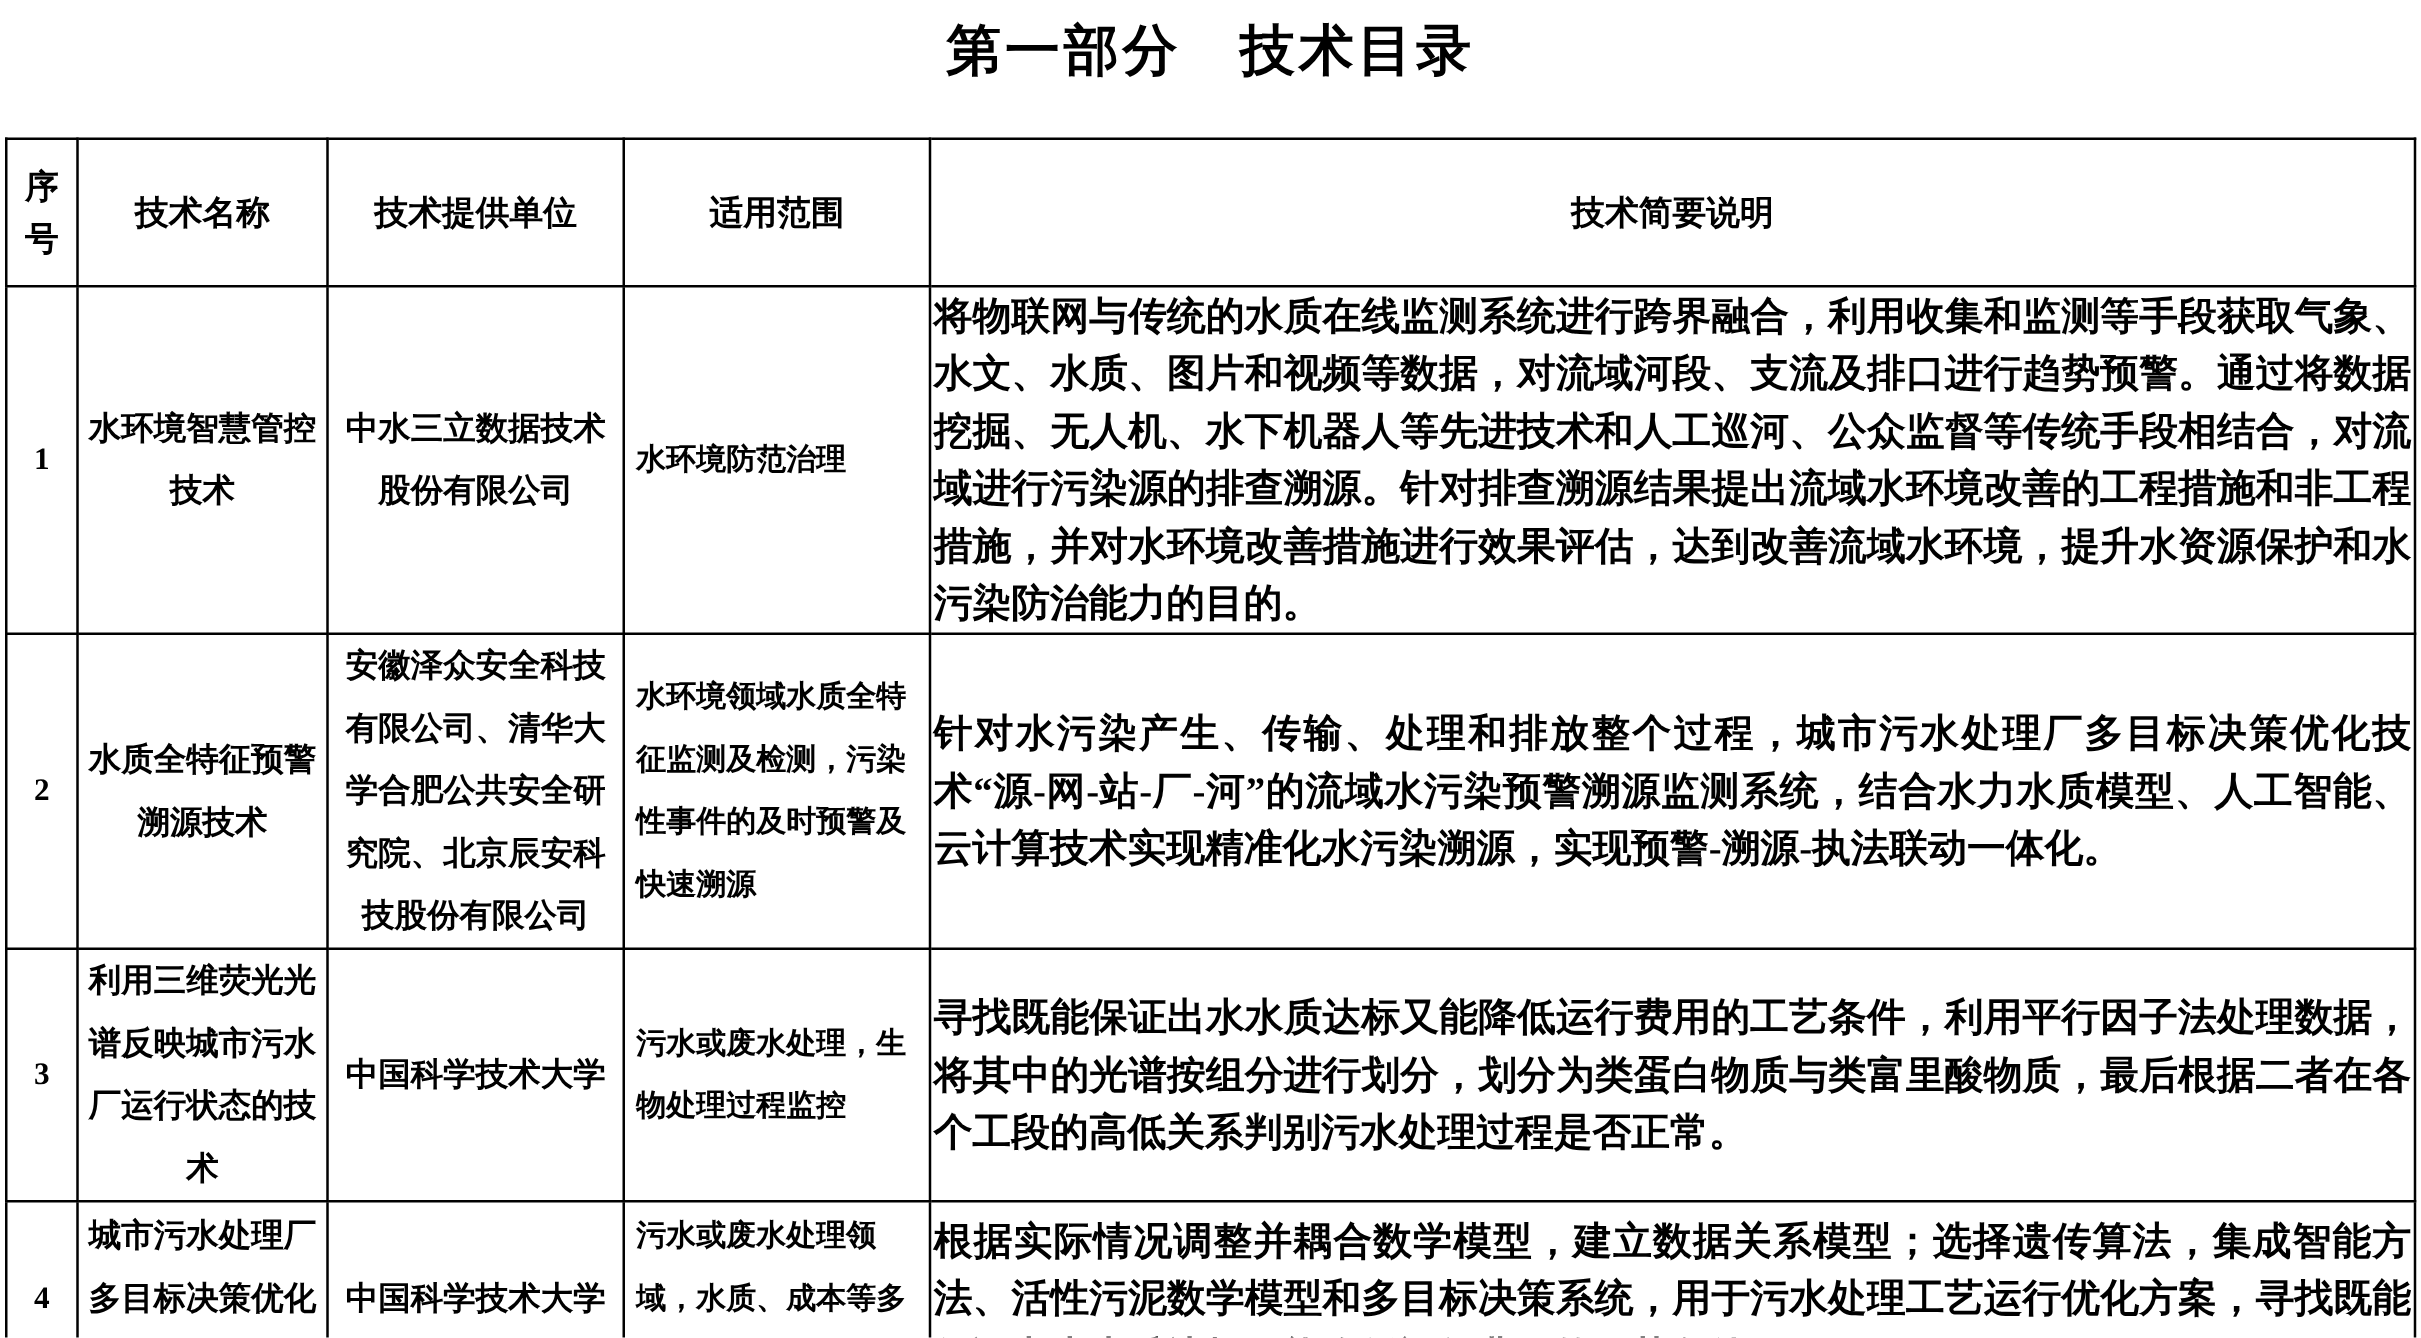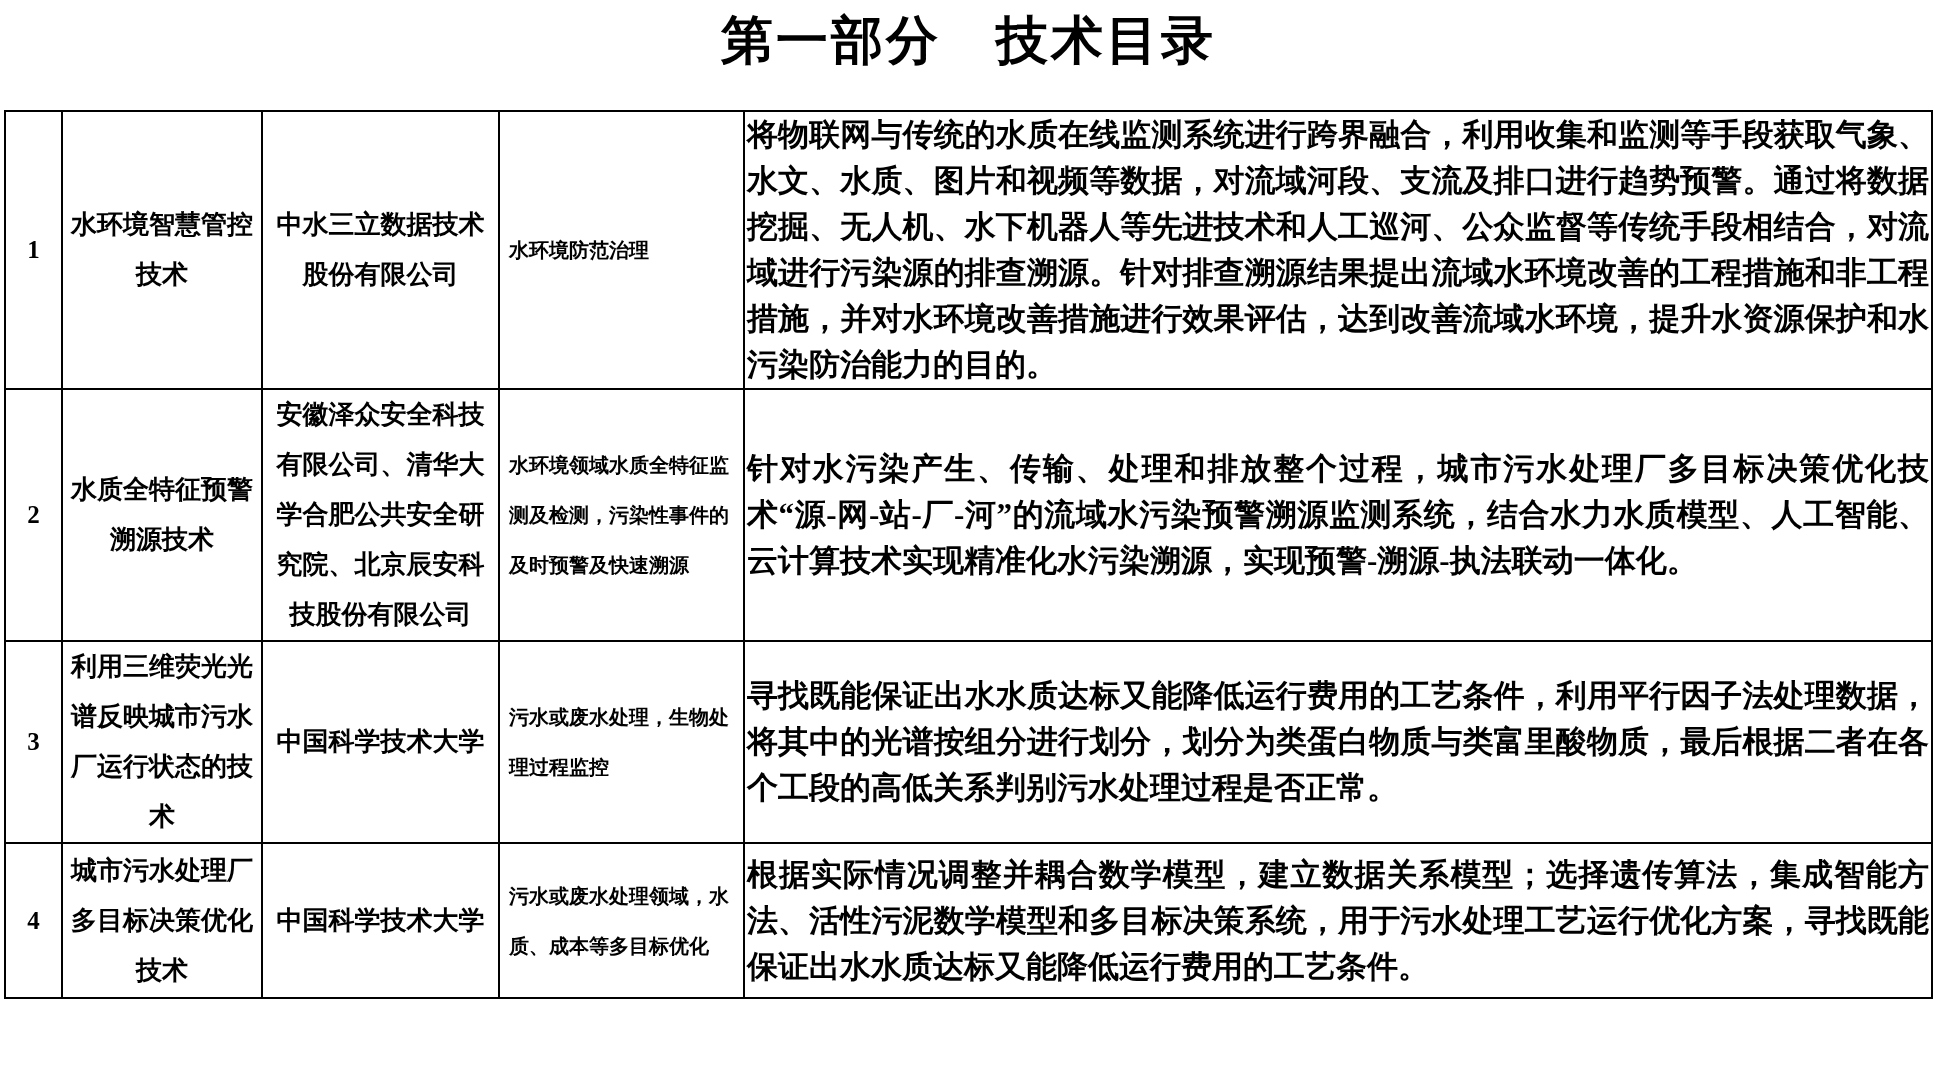--- a/index.html
+++ b/index.html
@@ -8,21 +8,21 @@
     background: #ffffff;
     width: 1937px;
     height: 1070px;
     overflow: hidden;
     color: #000;
     font-family: "Liberation Serif", "DejaVu Serif", serif;
   }
   .page-title {
     margin: 6px 0 0 0;
     text-align: center;
-    font-size: 52px;
+    font-size: 44px;
     font-weight: 900;
     letter-spacing: 3px;
     line-height: 70px;
     white-space: pre;
   }
   table.catalog {
     border-collapse: collapse;
     table-layout: fixed;
     margin: 34px 0 0 4px;
     width: 1929px;
@@ -45,21 +45,21 @@
     text-align: center;
     padding: 0 2px;
   }
   td.c-name, td.c-provider {
     font-size: 26px;
     line-height: 50px;
     text-align: center;
     padding: 0 5px;
   }
   td.c-scope {
-    font-size: 20px;
+    font-size: 24px;
     line-height: 50px;
     text-align: left;
     padding: 0 9px;
   }
   td.c-desc {
     font-size: 31px;
     line-height: 46px;
     text-align: justify;
     text-justify: inter-character;
     padding: 0 2px;
@@ -77,20 +77,27 @@
 
 <table class="catalog">
   <colgroup>
     <col style="width:57px">
     <col style="width:200px">
     <col style="width:237px">
     <col style="width:245px">
     <col>
   </colgroup>
   <tbody>
+    <tr class="row-header">
+      <th>序号</th>
+      <th>技术名称</th>
+      <th>技术提供单位</th>
+      <th>适用范围</th>
+      <th>技术简要说明</th>
+    </tr>
     <tr class="row-1">
       <td class="c-no">1</td>
       <td class="c-name">水环境智慧管控技术</td>
       <td class="c-provider">中水三立数据技术股份有限公司</td>
       <td class="c-scope">水环境防范治理</td>
       <td class="c-desc">将物联网与传统的水质在线监测系统进行跨界融合，利用收集和监测等手段获取气象、水文、水质、图片和视频等数据，对流域河段、支流及排口进行趋势预警。通过将数据挖掘、无人机、水下机器人等先进技术和人工巡河、公众监督等传统手段相结合，对流域进行污染源的排查溯源。针对排查溯源结果提出流域水环境改善的工程措施和非工程措施，并对水环境改善措施进行效果评估，达到改善流域水环境，提升水资源保护和水污染防治能力的目的。</td>
     </tr>
     <tr class="row-2">
       <td class="c-no">2</td>
       <td class="c-name">水质全特征预警溯源技术</td>

